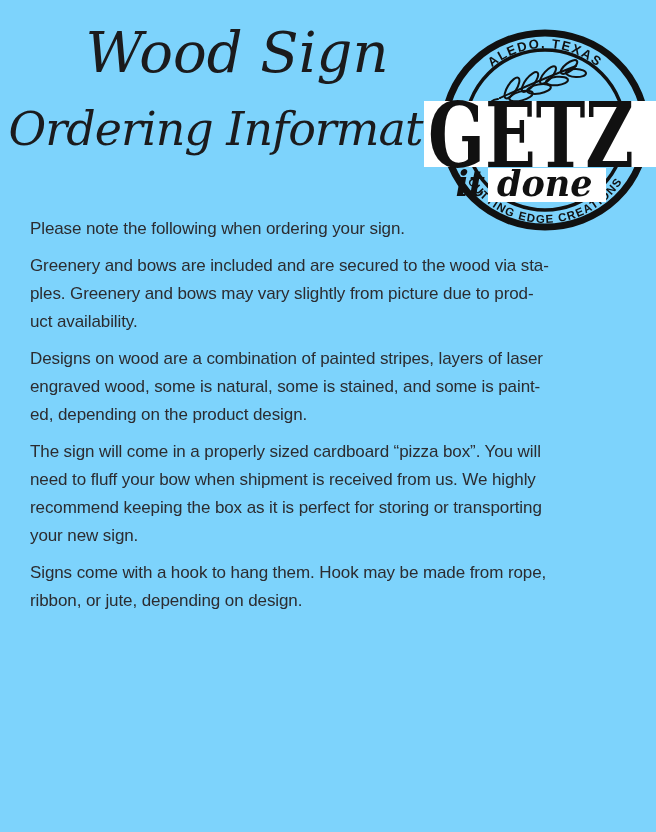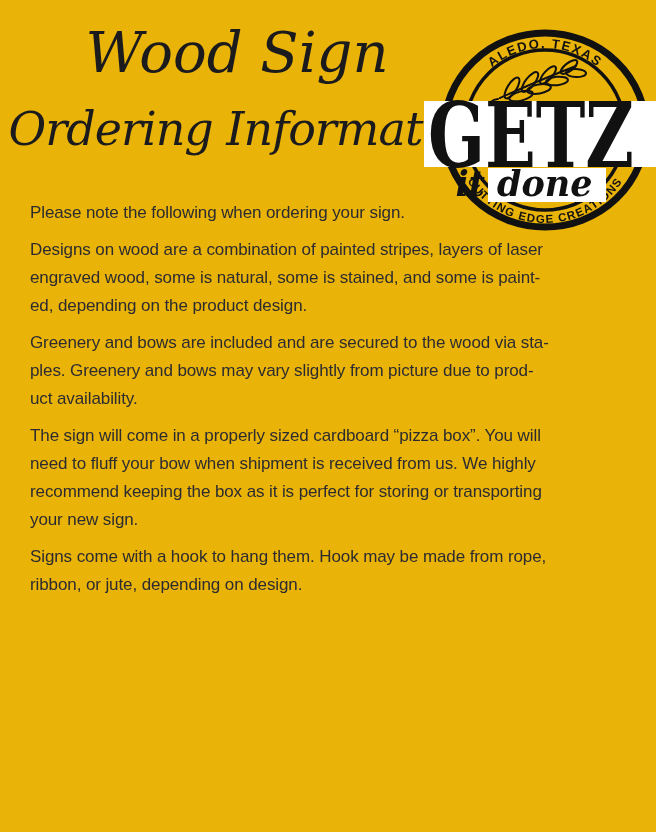--- a/index.html
+++ b/index.html
@@ -1,56 +1,56 @@
 <!DOCTYPE html>
 <html><head>
 <meta charset="utf-8">
 <style>
   html,body { margin:0; padding:0; background:#ffffff; }
   .page {
     position:relative; width:656px; height:832px;
-    background:#eab308; overflow:hidden;
+    background:#7dd3fc; overflow:hidden;
     font-family:"Liberation Sans", sans-serif;
   }
   
   .script-title {
     position:absolute; left:0; text-align:center;
     font-family:"DejaVu Serif", serif; font-style:italic;
     color:#1b1b1d; line-height:1.1; white-space:nowrap;
   }
   .title1 { top:22px;  width:474px; font-size:56px; }
   .title2 { top:104px; width:500px; font-size:46px; letter-spacing:-1px; }
   
   .logo { position:absolute; top:24px; left:424px; width:232px; height:212px; }
   .logo svg { display:block; }
   
   .content {
-    position:absolute; top:199px; left:30px; width:604px;
+    position:absolute; top:215px; left:30px; width:604px;
     color:#2c2c30; font-size:17px; line-height:28px; letter-spacing:-0.1px;
   }
   .content p { margin:0 0 9px 0; white-space:pre-line; }
   .email { margin:0; }
 </style>
 </head>
 <body>
 
 <div class="page">
 
   <div class="script-title title1">Wood Sign</div>
   <div class="script-title title2">Ordering Information</div>
 
   <div class="content">
     <div>
         <p>Please note the following when ordering your sign.</p>
+        <p>Greenery and bows are included and are secured to the wood via sta-
+ples. Greenery and bows may vary slightly from picture due to prod-
+uct availability.</p>
         <p>Designs on wood are a combination of painted stripes, layers of laser
 engraved wood, some is natural, some is stained, and some is paint-
 ed, depending on the product design.</p>
-        <p>Greenery and bows are included and are secured to the wood via sta-
-ples. Greenery and bows may vary slightly from picture due to prod-
-uct availability.</p>
         <p>The sign will come in a properly sized cardboard “pizza box”. You will
 need to fluff your bow when shipment is received from us. We highly
 recommend keeping the box as it is perfect for storing or transporting
 your new sign.</p>
         <p>Signs come with a hook to hang them. Hook may be made from rope,
 ribbon, or jute, depending on design.</p>
       </div>
   </div>
 
   <div class="logo">

